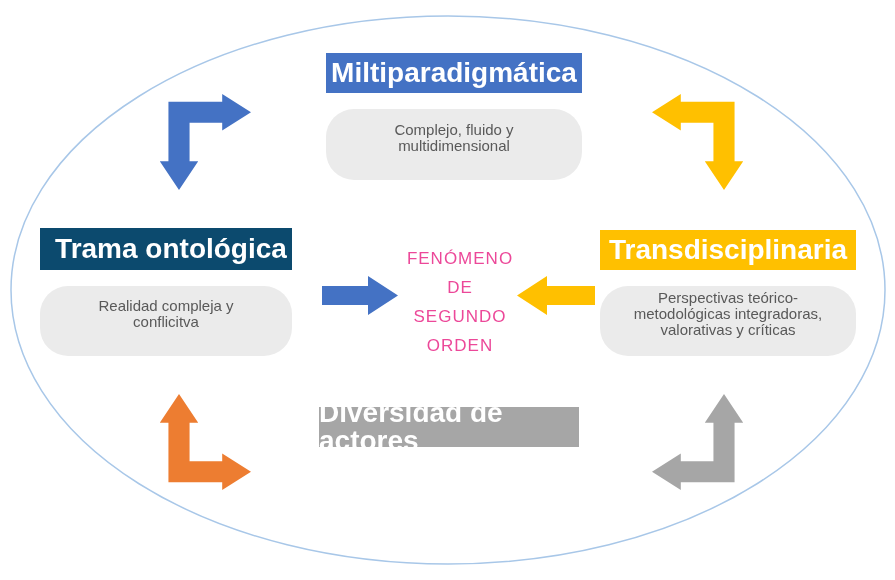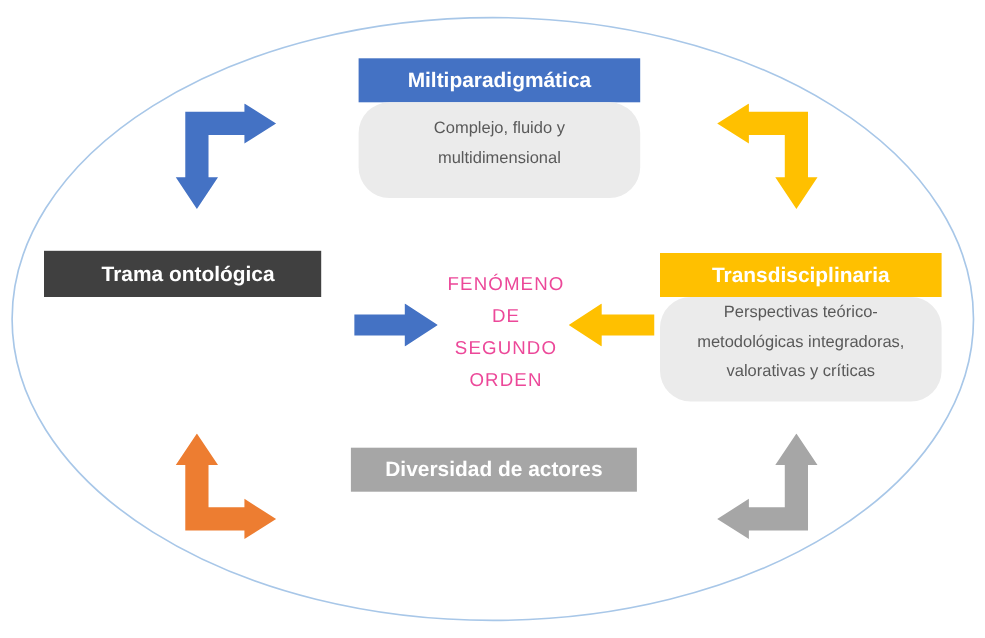--- a/index.html
+++ b/index.html
@@ -3,31 +3,31 @@
 <meta charset="utf-8">
 <style>
   html,body{margin:0;padding:0;background:#fff;}
   .stage{
     position:relative;width:895px;height:580px;background:#fff;overflow:hidden;
     font-family:"Liberation Sans",sans-serif;
   }
   .ellipse-svg{position:absolute;left:0;top:0;}
   .box{position:absolute;display:flex;flex-direction:column;}
   .box-header{
-    color:#fff;font-weight:bold;font-size:19px;line-height:1;
+    color:#fff;font-weight:bold;font-size:28px;line-height:1;
     display:flex;align-items:center;justify-content:center;
-    margin-bottom:0;flex:0 0 auto;
+    margin-bottom:16px;flex:0 0 auto;
   }
   .box-body{
-    background:#EBEBEB;color:#595959;font-size:15px;line-height:27px;
+    background:#EBEBEB;color:#595959;font-size:15px;line-height:16px;
     display:flex;align-items:center;justify-content:center;text-align:center;
     white-space:pre-line;flex:1 1 auto;padding-bottom:14px;border-radius:28px;
   }
   .hdr-blue{background:#4472C4;height:40px;}
-  .hdr-orange{background:#404040;height:42px;padding-left:10px;}
+  .hdr-orange{background:#0c4a6e;height:42px;padding-left:10px;}
   .hdr-yellow{background:#FFC000;height:40px;}
   .hdr-gray{background:#A6A6A6;height:40px;}
 
   .box-top{left:326px;top:53px;width:256px;height:127px;}
   .box-left{left:40px;top:228px;width:252px;height:128px;}
   .box-right{left:600px;top:230px;width:256px;height:126px;}
   .box-bottom{left:319px;top:407px;width:260px;height:126px;}
 
   .center-label{
     position:absolute;left:380px;top:244px;width:160px;
@@ -54,20 +54,22 @@
   </svg>
 
   <div class="box box-top">
     <div class="box-header hdr-blue">Miltiparadigmática</div>
     <div class="box-body">Complejo, fluido y
 multidimensional</div>
   </div>
 
   <div class="box box-left">
     <div class="box-header hdr-orange">Trama ontológica</div>
+    <div class="box-body">Realidad compleja y
+conflicitva</div>
   </div>
 
   <div class="box box-right">
     <div class="box-header hdr-yellow">Transdisciplinaria</div>
     <div class="box-body">Perspectivas teórico-
 metodológicas integradoras,
 valorativas y críticas</div>
   </div>
 
   <div class="box box-bottom">

